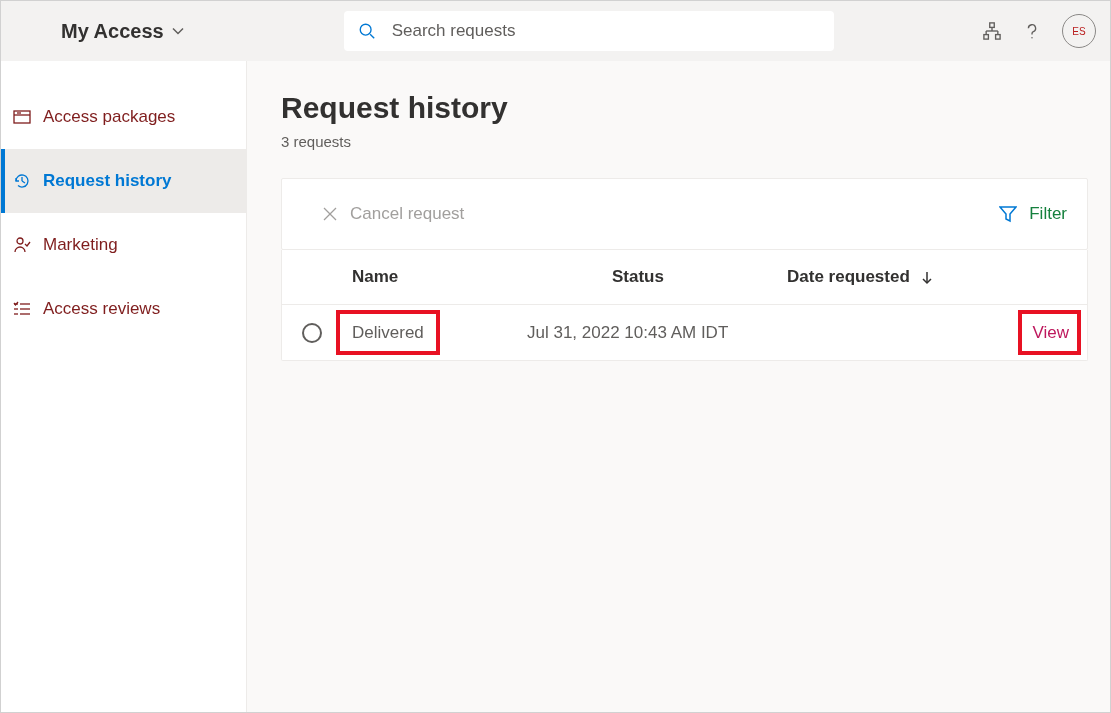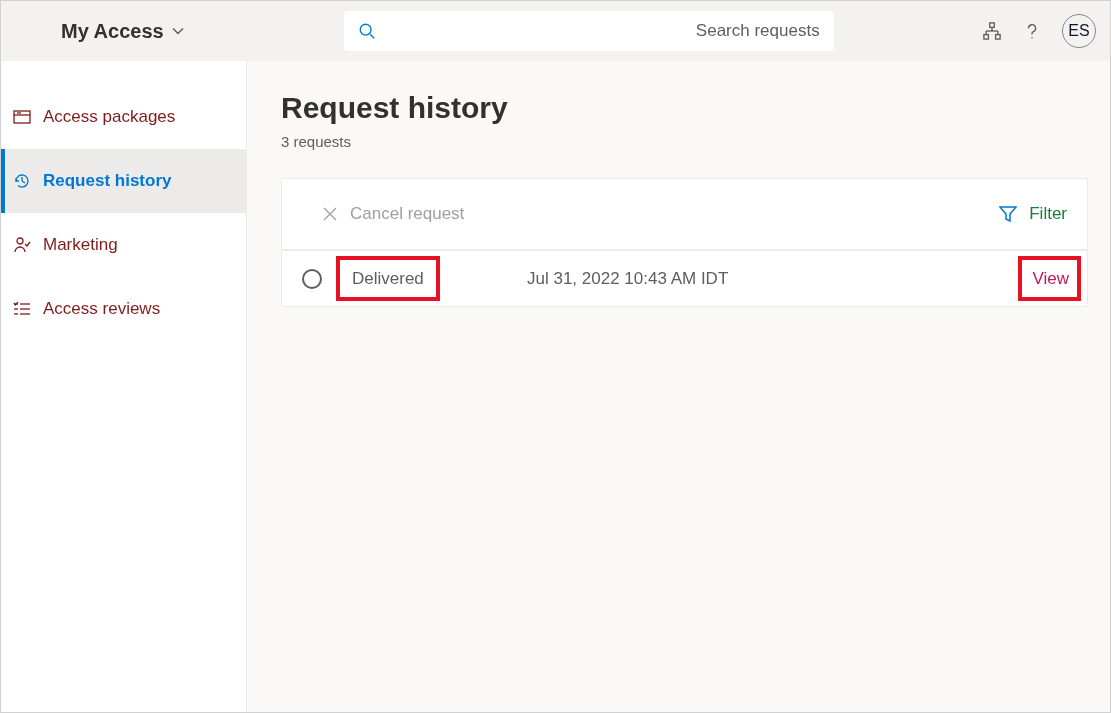--- a/index.html
+++ b/index.html
@@ -61,21 +61,20 @@
       fill: none;
       stroke-width: 1.5;
     }
     .search-input {
       border: none;
       outline: none;
       flex: 1;
       font-size: 17px;
       color: #6d28d9;
       background: transparent;
-      text-align: right;
     }
     .search-input::placeholder {
       color: #605e5c;
     }
     .top-spacer {
       flex: 1;
     }
     .top-icon-btn {
       width: 40px;
       height: 40px;
@@ -92,22 +91,22 @@
       stroke-width: 1.5;
     }
     .avatar {
       width: 34px;
       height: 34px;
       border-radius: 50%;
       border: 1px solid #8a8886;
       display: flex;
       align-items: center;
       justify-content: center;
-      font-size: 16px;
-      color: #0f172a;
+      font-size: 10px;
+      color: #b91c1c;
       margin-left: 10px;
       cursor: pointer;
     }
 
     .body-area {
       display: flex;
       height: calc(100% - 60px);
     }
     .sidebar {
       width: 246px;
@@ -367,20 +366,33 @@
       <div class="tool-spacer"></div>
       <div class="filter-btn">
         <svg class="filter-icon" viewBox="0 0 18 18">
           <polygon points="1,2 17,2 11,9 11,16 7,14 7,9"></polygon>
         </svg>
         <span>Filter</span>
       </div>
     </div>
 
     <div class="table-wrap">
+      <div class="thead">
+        <div class="col-select"></div>
+        <div class="col-name">Name</div>
+        <div class="col-status">Status</div>
+        <div class="col-date">
+          <span>Date requested</span>
+          <svg class="sort-icon" viewBox="0 0 12 14">
+            <line x1="6" y1="1" x2="6" y2="12"></line>
+              <polyline points="2,8 6,12 10,8"></polyline>
+          </svg>
+        </div>
+        <div class="col-action"></div>
+      </div>
 
       <div class="trow">
         <div class="col-select">
           <span class="radio-circle"></span>
         </div>
         <div class="col-status">
           <span class="hl-box hl-status">
             <span class="status-text">Delivered</span>
           </span>
         </div>

